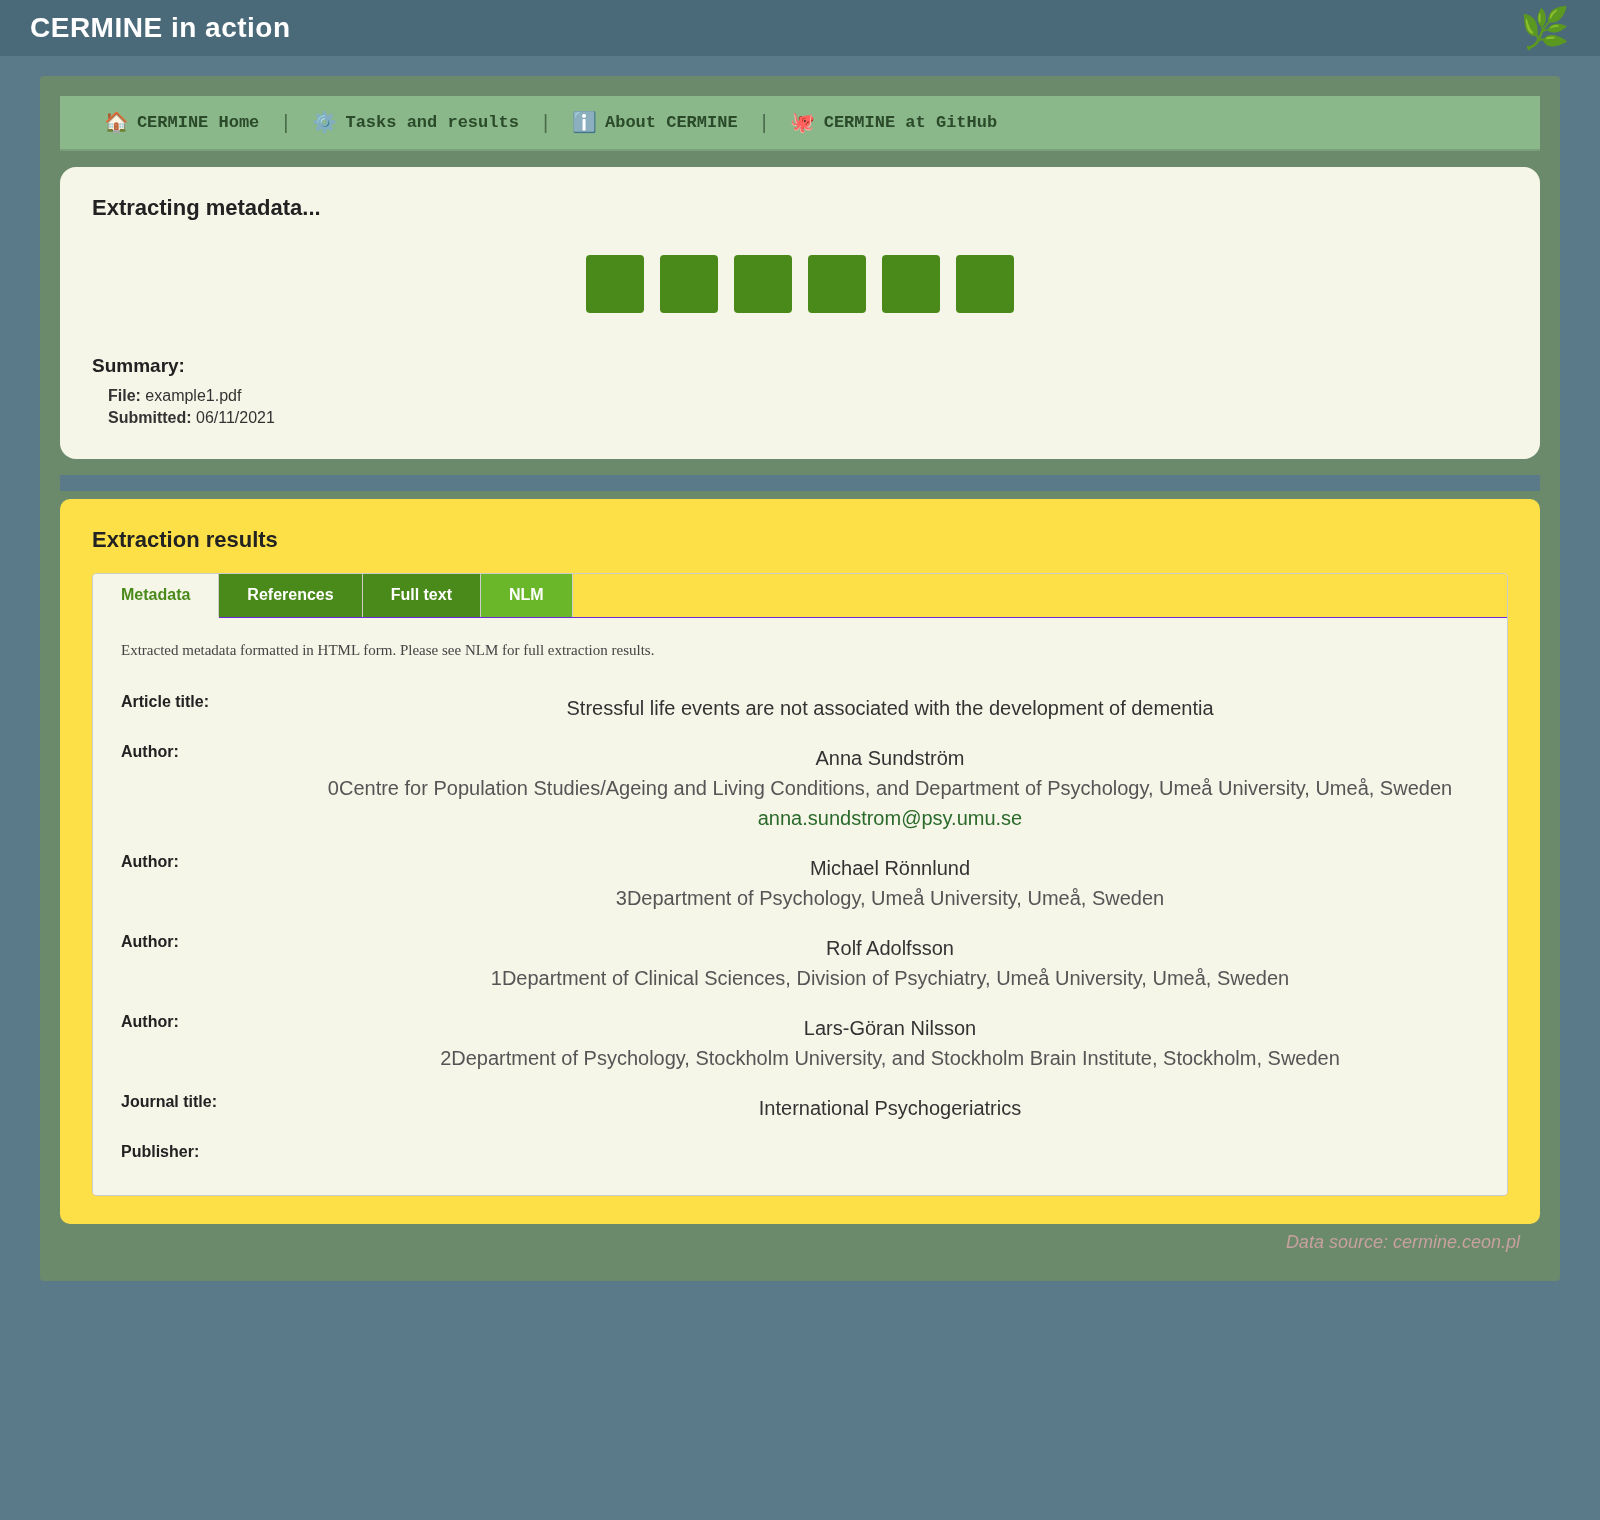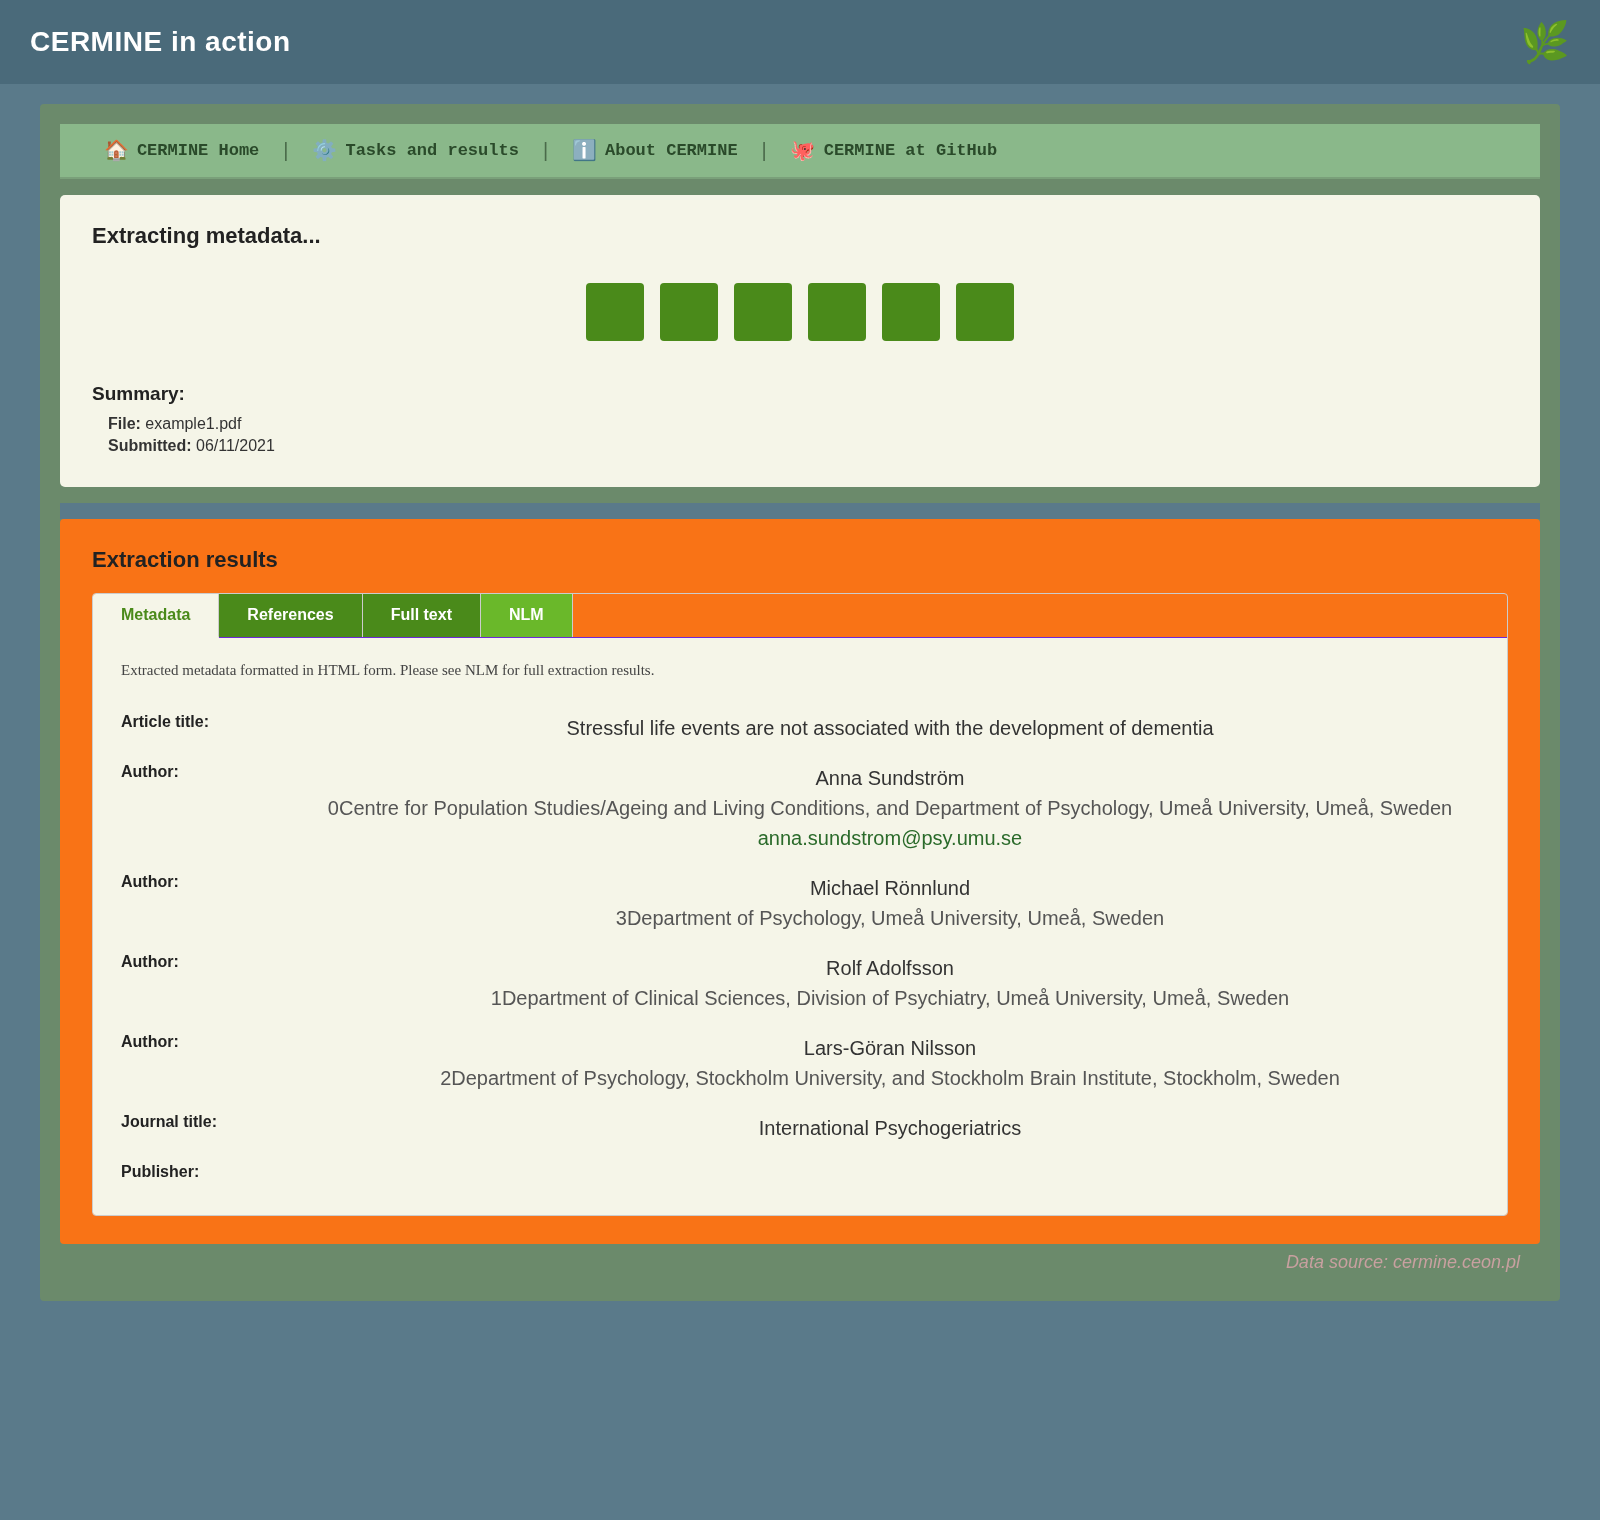--- a/index.html
+++ b/index.html
@@ -10,21 +10,21 @@
       min-height: 1520px;
     }
 
     
     .header {
       background-color: #4a6a7a;
       padding: 18px 30px;
       display: flex;
       align-items: center;
       justify-content: space-between;
-      height: 84px;
+      height: 56px;
     }
     .header-title {
       color: #ffffff;
       font-size: 28px;
       font-weight: bold;
       letter-spacing: 0.5px;
     }
     .header-logo {
       color: #c8e0c8;
       font-size: 40px;
@@ -65,21 +65,21 @@
       color: #4a6a4a;
       font-size: 20px;
     }
     .nav-icon {
       font-size: 20px;
     }
 
     
     .content-panel {
       background-color: #f5f5e8;
-      border-radius: 5px;
+      border-radius: 16px;
       padding: 28px 32px;
       margin-bottom: 0;
     }
 
     .extracting-section {
       margin-bottom: 16px;
     }
 
     .extracting-title {
       font-size: 22px;
@@ -126,23 +126,24 @@
     }
 
     
     .panel-divider {
       height: 16px;
       background-color: #5a7a8a;
     }
 
     
     .extraction-panel {
-      background-color: #f97316;
+      background-color: #fde047;
       padding: 28px 32px;
-      border-radius: 4px;
+      border-radius: 10px;
+      margin-top: 8px;
     }
 
     .extraction-title {
       font-size: 22px;
       font-weight: bold;
       color: #222;
       margin-bottom: 20px;
     }
 
     

